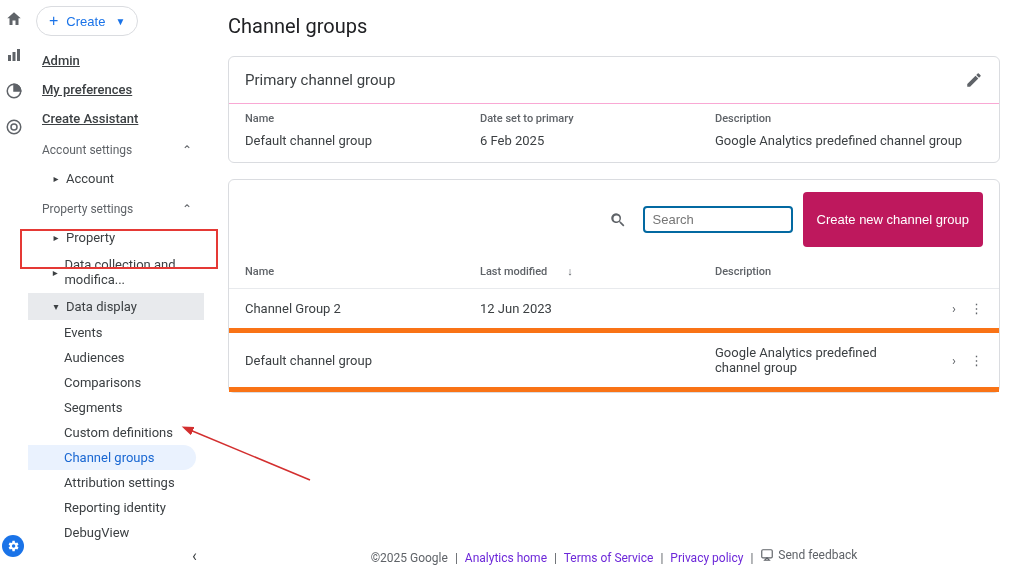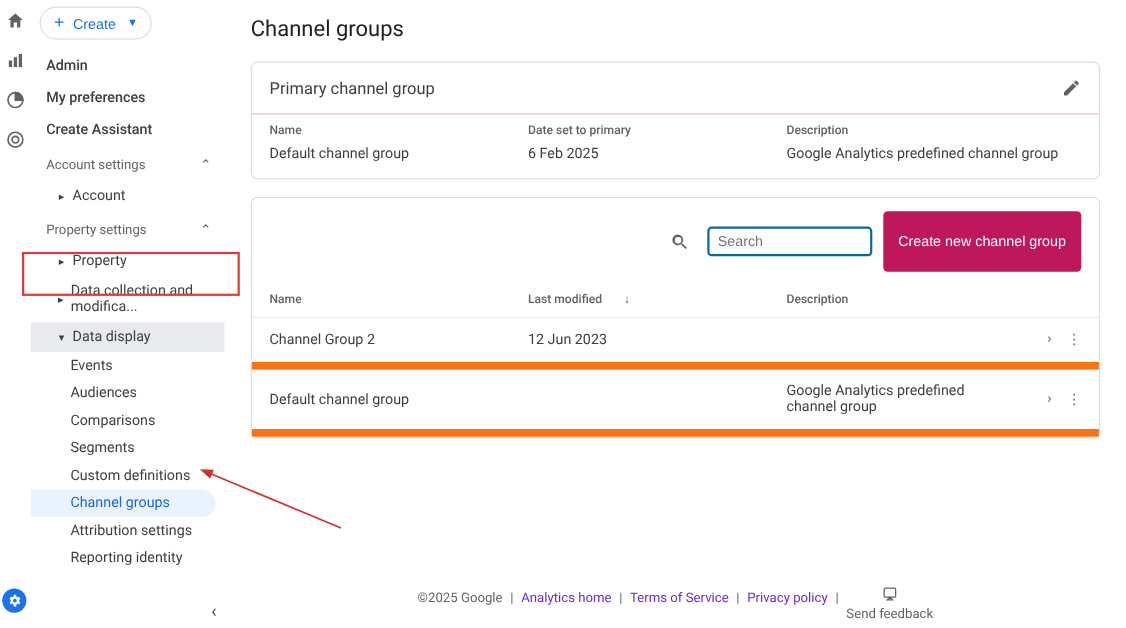--- a/index.html
+++ b/index.html
@@ -4,21 +4,21 @@
 <style>
 * { box-sizing: border-box; margin: 0; padding: 0; }
 body { font-family: Roboto, Arial, sans-serif; font-size: 13px; color: #3c4043; background: #fff; width: 1024px; height: 571px; overflow: hidden; position: relative; }
 .layout { display: flex; height: 100%; }
 .leftrail { width: 28px; background: #fff; display: flex; flex-direction: column; align-items: center; padding-top: 10px; gap: 18px; }
 .leftrail-icon { width: 18px; height: 18px; color: #5f6368; cursor: pointer; }
 .sidebar { width: 176px; background: #fff; padding-top: 6px; position: relative; }
 .create-btn { margin: 0 0 10px 8px; display: inline-flex; align-items: center; gap: 8px; border: 1px solid #dadce0; border-radius: 18px; padding: 6px 12px; color: #1a73e8; font-size: 13px; cursor: pointer; background: #fff; }
 .create-btn .plus { font-size: 16px; line-height: 1; }
 .create-btn .chev { font-size: 10px; margin-left: 2px; }
-.nav-item { padding: 7px 0 7px 14px; font-size: 13px; color: #3c4043; cursor: pointer; }
+.nav-item { padding: 7px 0 7px 14px; font-size: 13px; color: #3c4043; cursor: pointer; text-decoration: underline; }
 .nav-item.bold { font-weight: 500; }
 .section-header { display: flex; justify-content: space-between; align-items: center; padding: 10px 12px 8px 14px; color: #5f6368; font-size: 12px; cursor: pointer; }
 .section-header .caret { font-size: 12px; }
 .subitem { padding: 6px 0 6px 24px; display: flex; align-items: center; gap: 6px; font-size: 13px; color: #3c4043; cursor: pointer; }
 .subitem .tri { width: 8px; justify-content: center; display: inline-flex; font-size: 10px; color: #3c4043; }
 .subitem.expanded { background: #e8eaed; }
 .subsubitem { padding: 5px 0 5px 36px; font-size: 13px; color: #3c4043; cursor: pointer; }
 .subsubitem.active { color: #1967d2; background: #eaf2fe; border-radius: 0 16px 16px 0; margin-right: 8px; }
 .redbox { position: absolute; border: 2px solid #e53935; }
 .arrow-svg { position: absolute; pointer-events: none; }
@@ -39,30 +39,30 @@
 .toolbar { display: flex; justify-content: flex-end; align-items: center; padding: 12px 16px; gap: 10px; }
 .search-wrap { display: flex; align-items: center; border: 2px solid #0369a1; border-radius: 4px; padding: 4px 8px; width: 150px; }
 .search-icon-outer { width: 18px; height: 18px; color: #5f6368; margin-right: 6px; }
 .search-wrap input { border: none; outline: none; font-size: 13px; width: 100%; }
 .primary-btn { background: #be185d; color: #fff; border: none; border-radius: 4px; padding: 20px 14px; font-size: 13px; cursor: pointer; }
 .table-head { display: flex; padding: 6px 16px 10px 16px; border-bottom: 1px solid #e8eaed; font-size: 11px; color: #5f6368; font-weight: 500; }
 .th-name { width: 235px; }
 .th-mod { width: 235px; display: flex; align-items: center; gap: 20px; }
 .th-desc { flex: 1; }
 .th-act { width: 60px; }
-.table-row { display: flex; align-items: center; padding: 12px 16px; border-bottom: 7px solid #f97316; font-size: 13px; }
+.table-row { display: flex; align-items: center; padding: 12px 16px; border-bottom: 5px solid #f97316; font-size: 13px; }
 .td-name { width: 235px; }
 .td-mod { width: 235px; }
 .td-desc { flex: 1; }
 .td-act { width: 60px; display: flex; justify-content: flex-end; gap: 14px; color: #5f6368; }
 .td-act span { cursor: pointer; }
 .footer { margin-top: auto; text-align: center; font-size: 12px; color: #5f6368; padding: 8px 0 6px 0; }
 .footer a { color: #6d28d9; text-decoration: none; }
 .footer .sep { margin: 0 4px; }
-.feedback { display: inline-flex; align-items: center; gap: 4px; cursor: pointer; flex-direction: column; }
+.feedback { display: inline-flex; align-items: center; gap: 4px; cursor: pointer; }
 </style>
 </head>
 <body>
 
 <div class="layout">
   <div class="leftrail">
     <span class="leftrail-icon"><svg viewBox="0 0 24 24" fill="currentColor">
           <path d="M12 3l9 8h-3v9h-4v-6H10v6H6v-9H3z"></path>
         </svg></span>
     <span class="leftrail-icon"><svg viewBox="0 0 24 24" fill="currentColor">
@@ -117,20 +117,21 @@
       <span>Data display</span>
     </div>
     <div class="subsubitem">Events</div>
     <div class="subsubitem">Audiences</div>
     <div class="subsubitem">Comparisons</div>
     <div class="subsubitem">Segments</div>
     <div class="subsubitem">Custom definitions</div>
     <div class="subsubitem active">Channel groups</div>
     <div class="subsubitem">Attribution settings</div>
     <div class="subsubitem">Reporting identity</div>
+    <div class="subsubitem">DebugView</div>
     <div class="subitem">
       
       
     </div>
 
     <div class="redbox" style="top:229px; left:-8px; width:198px; height:40px;"></div>
 
     <span class="collapse-btn">‹</span>
   </div>
 

